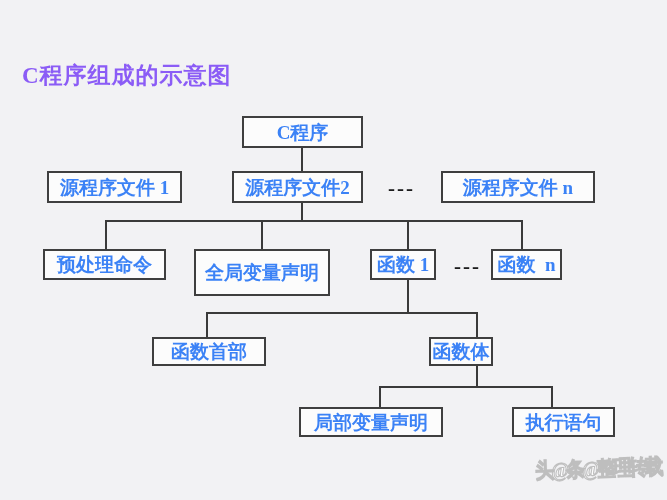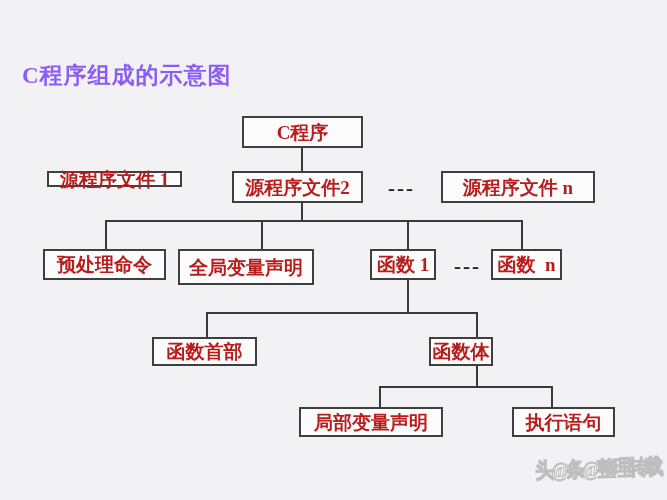--- a/index.html
+++ b/index.html
@@ -14,32 +14,32 @@
   #title{
     position:absolute;left:22px;top:60px;
     font-size:23px;font-weight:bold;color:#8b5cf6;
     letter-spacing:1px;white-space:pre;
   }
   
   .node{
     position:absolute;box-sizing:border-box;
     border:2px solid #3f3f3f;background:#fcfcfc;
     display:flex;align-items:center;justify-content:center;
-    font-weight:bold;font-size:19px;color:#b91c1c;
+    font-weight:bold;font-size:19px;color:#3b82f6;
     white-space:pre;line-height:1;
   }
   #n-cprog   {left:242px;top:116px;width:121px;height:32px;}
-  #n-src1    {left:47px; top:171px;width:135px;height:16px;}
+  #n-src1    {left:47px; top:171px;width:135px;height:32px;}
   #n-src2    {left:232px;top:171px;width:131px;height:32px;}
   #n-srcn    {left:441px;top:171px;width:154px;height:32px;}
   #n-preproc {left:43px; top:249px;width:123px;height:31px;}
-  #n-global  {left:178px;top:249px;width:136px;height:36px;}
+  #n-global  {left:194px;top:249px;width:136px;height:47px;}
   #n-func1   {left:370px;top:249px;width:66px; height:31px;}
   #n-funcn   {left:491px;top:249px;width:71px; height:31px;}
-  #n-funchead{left:152px;top:337px;width:105px;height:29px;}
+  #n-funchead{left:152px;top:337px;width:114px;height:29px;}
   #n-funcbody{left:429px;top:337px;width:64px; height:29px;}
   #n-local   {left:299px;top:407px;width:144px;height:30px;}
   #n-exec    {left:512px;top:407px;width:103px;height:30px;}
   
   .line{position:absolute;background:#3a3a3a;}
   .v{width:2px;} .h{height:2px;}
   #l-v1 {left:301px;top:148px;height:23px;}
   #l-v2 {left:301px;top:203px;height:18px;}
   #l-h1 {left:105px;top:220px;width:418px;}
   #l-v3 {left:105px;top:221px;height:28px;}

